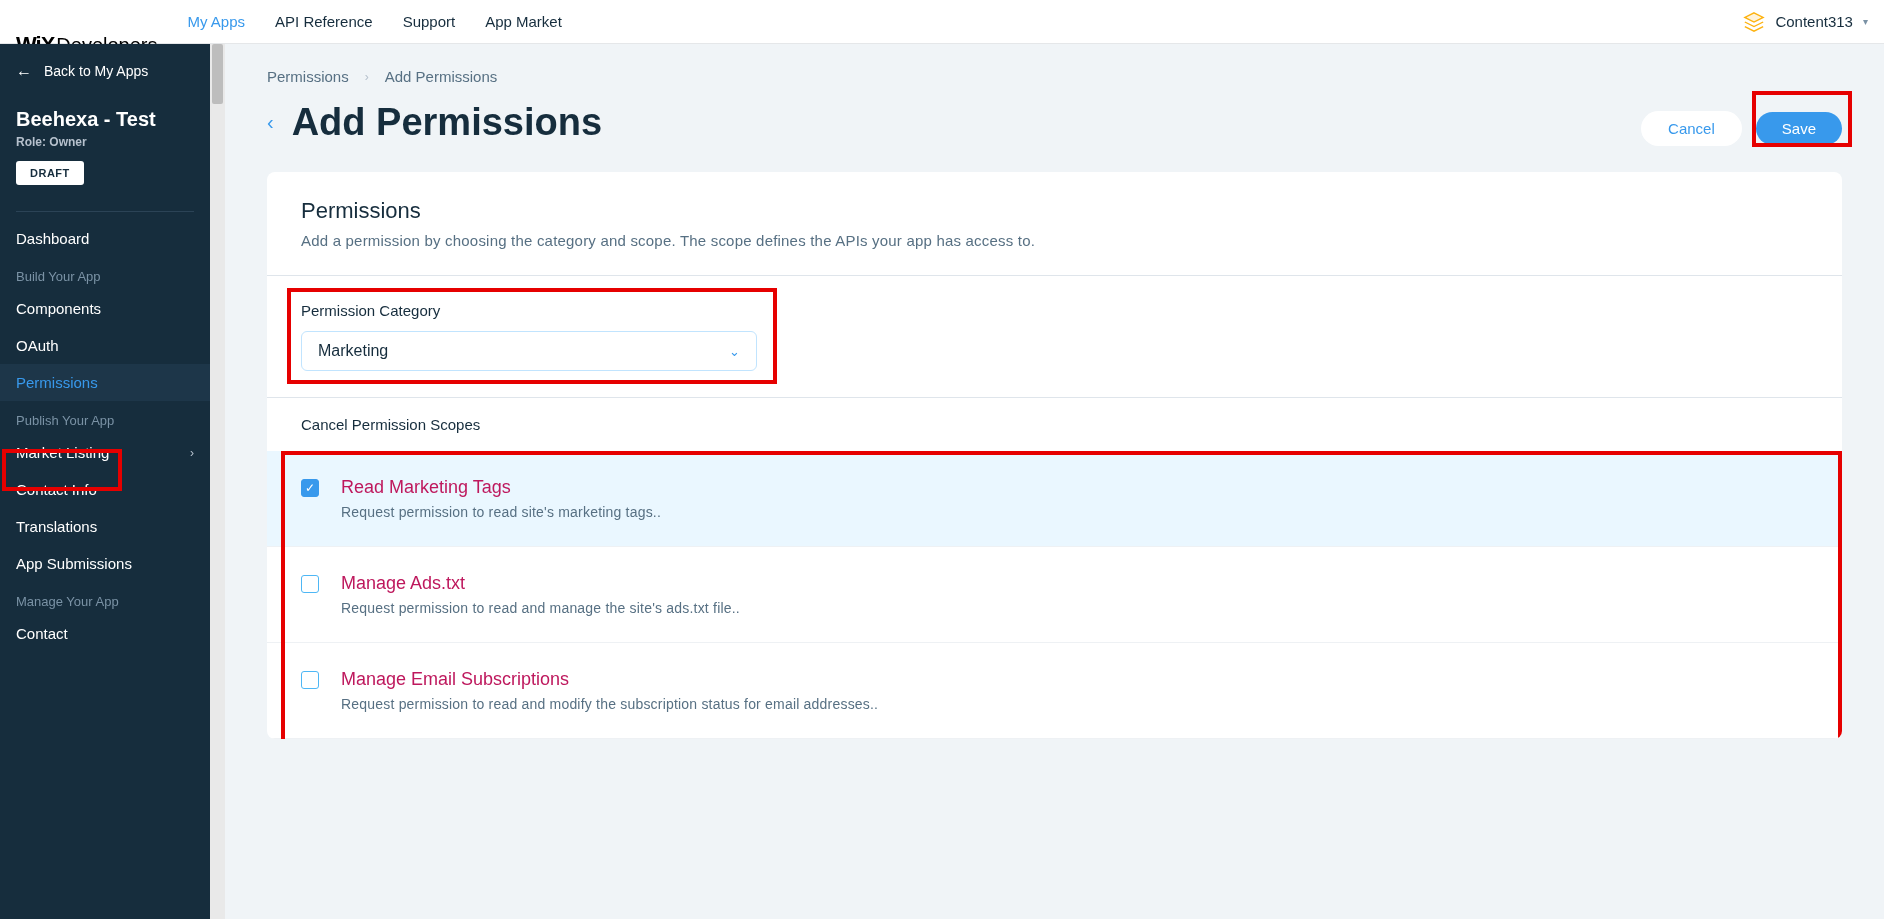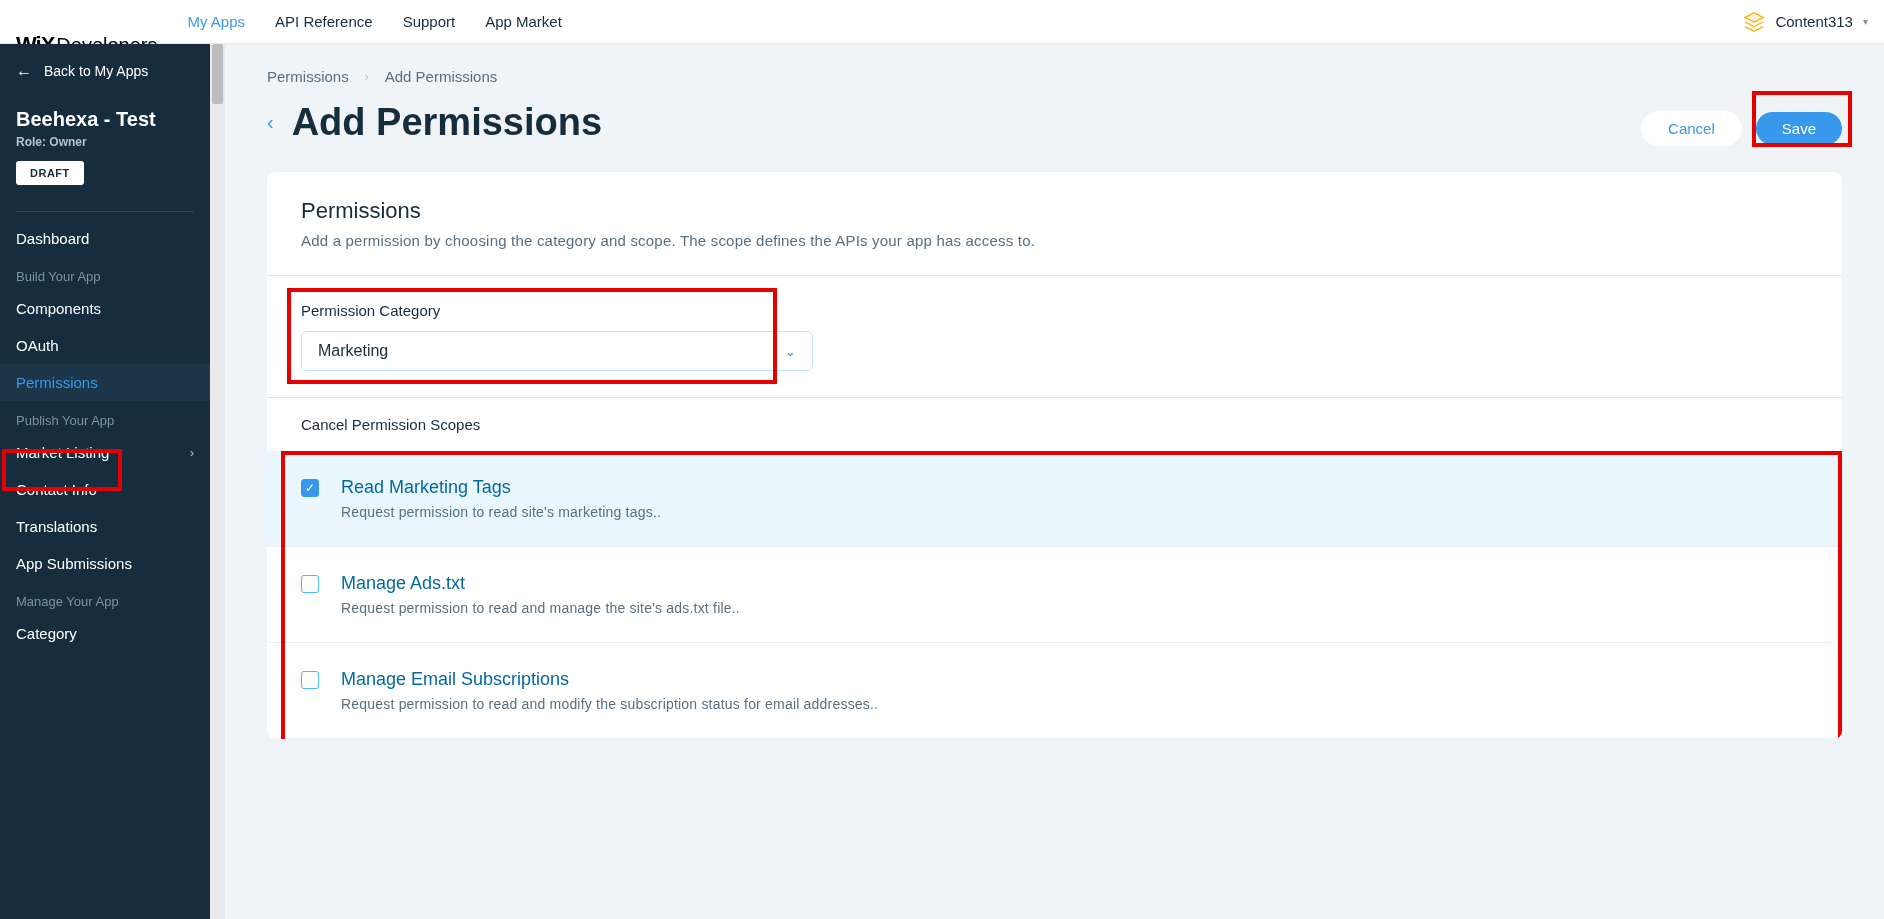--- a/index.html
+++ b/index.html
@@ -104,21 +104,21 @@
     .section-desc { font-size: 15px; color: #577083; letter-spacing: 0.2px; }
     
     .field-label { font-size: 15px; color: #162d3d; margin-bottom: 12px; }
     .select-box {
       display: flex;
       align-items: center;
       justify-content: space-between;
       border: 1px solid #c1e4fe;
       border-radius: 6px;
       padding: 10px 16px;
-      width: 512px;
+      width: 456px;
       cursor: pointer;
     }
     .select-value { font-size: 16px; color: #162d3d; }
     .select-chevron { color: #3899ec; font-size: 13px; }
     
     .scopes-header { padding: 18px 34px; font-size: 15px; color: #162d3d; }
     
     .scope-row {
       display: flex;
       align-items: flex-start;
@@ -133,21 +133,21 @@
       height: 18px;
       border-radius: 3px;
       border: 1px solid #4eb7f5;
       margin-top: 2px;
       flex-shrink: 0;
       display: flex;
       align-items: center;
       justify-content: center;
     }
     .scope-checkbox.checked { background: #3899ec; border-color: #3899ec; color: #fff; font-size: 12px; }
-    .scope-title { font-size: 18px; color: #0369a1; margin-bottom: 6px; }
+    .scope-title { font-size: 18px; color: #be185d; margin-bottom: 6px; }
     .scope-desc { font-size: 14px; color: #577083; letter-spacing: 0.2px; }
     
     
     .hl { position: absolute; border: 4px solid #e60000; pointer-events: none; }
   </style>
 </head>
 <body>
 
 <div class="top-nav">
   <div class="logo">
@@ -205,21 +205,21 @@
       <span>Contact Info</span>
     </div>
     <div class="sidebar-item">
       <span>Translations</span>
     </div>
     <div class="sidebar-item">
       <span>App Submissions</span>
     </div>
     <div class="sidebar-section-header">Manage Your App</div>
     <div class="sidebar-item">
-      <span>Category</span>
+      <span>Contact</span>
     </div>
   </div>
 
   <div class="scrollbar-track">
     <div class="scrollbar-thumb"></div>
   </div>
 
   <div class="content" style="position:relative;">
     <div class="breadcrumb">
       <span class="breadcrumb-item">Permissions</span>

